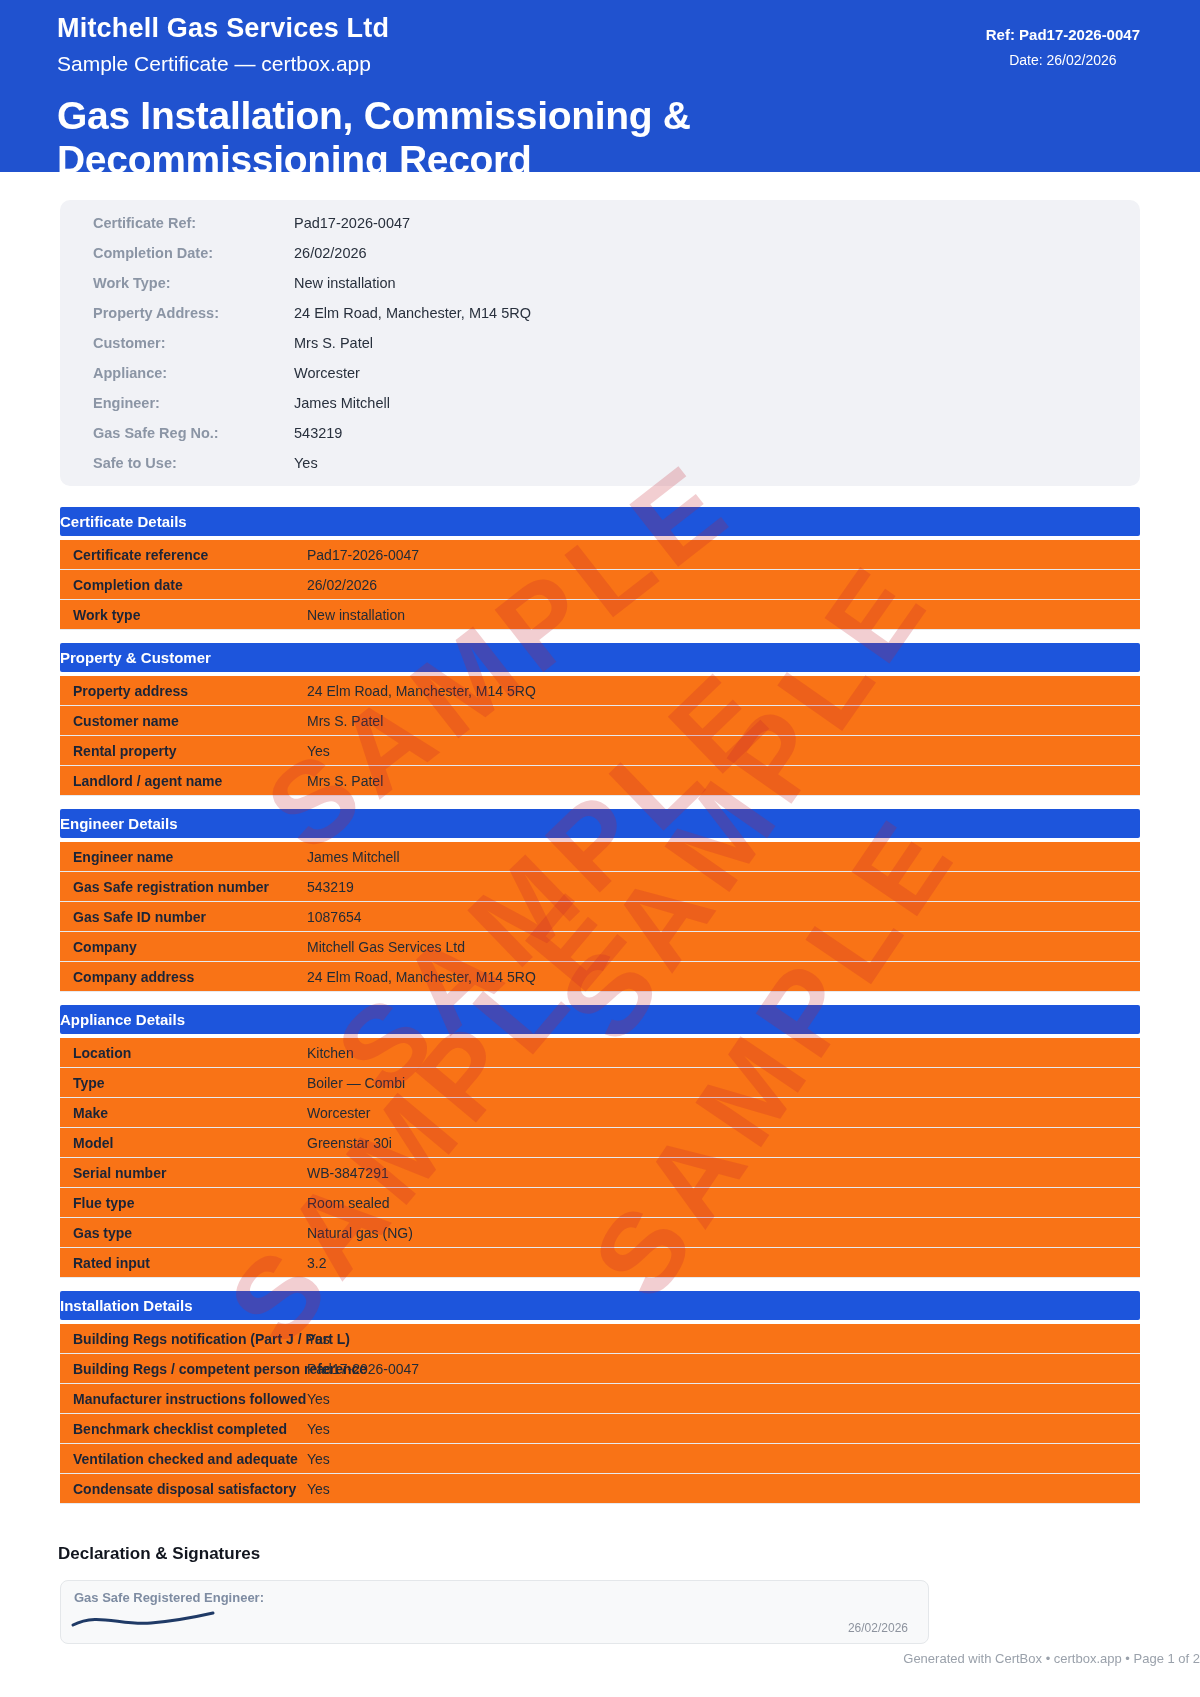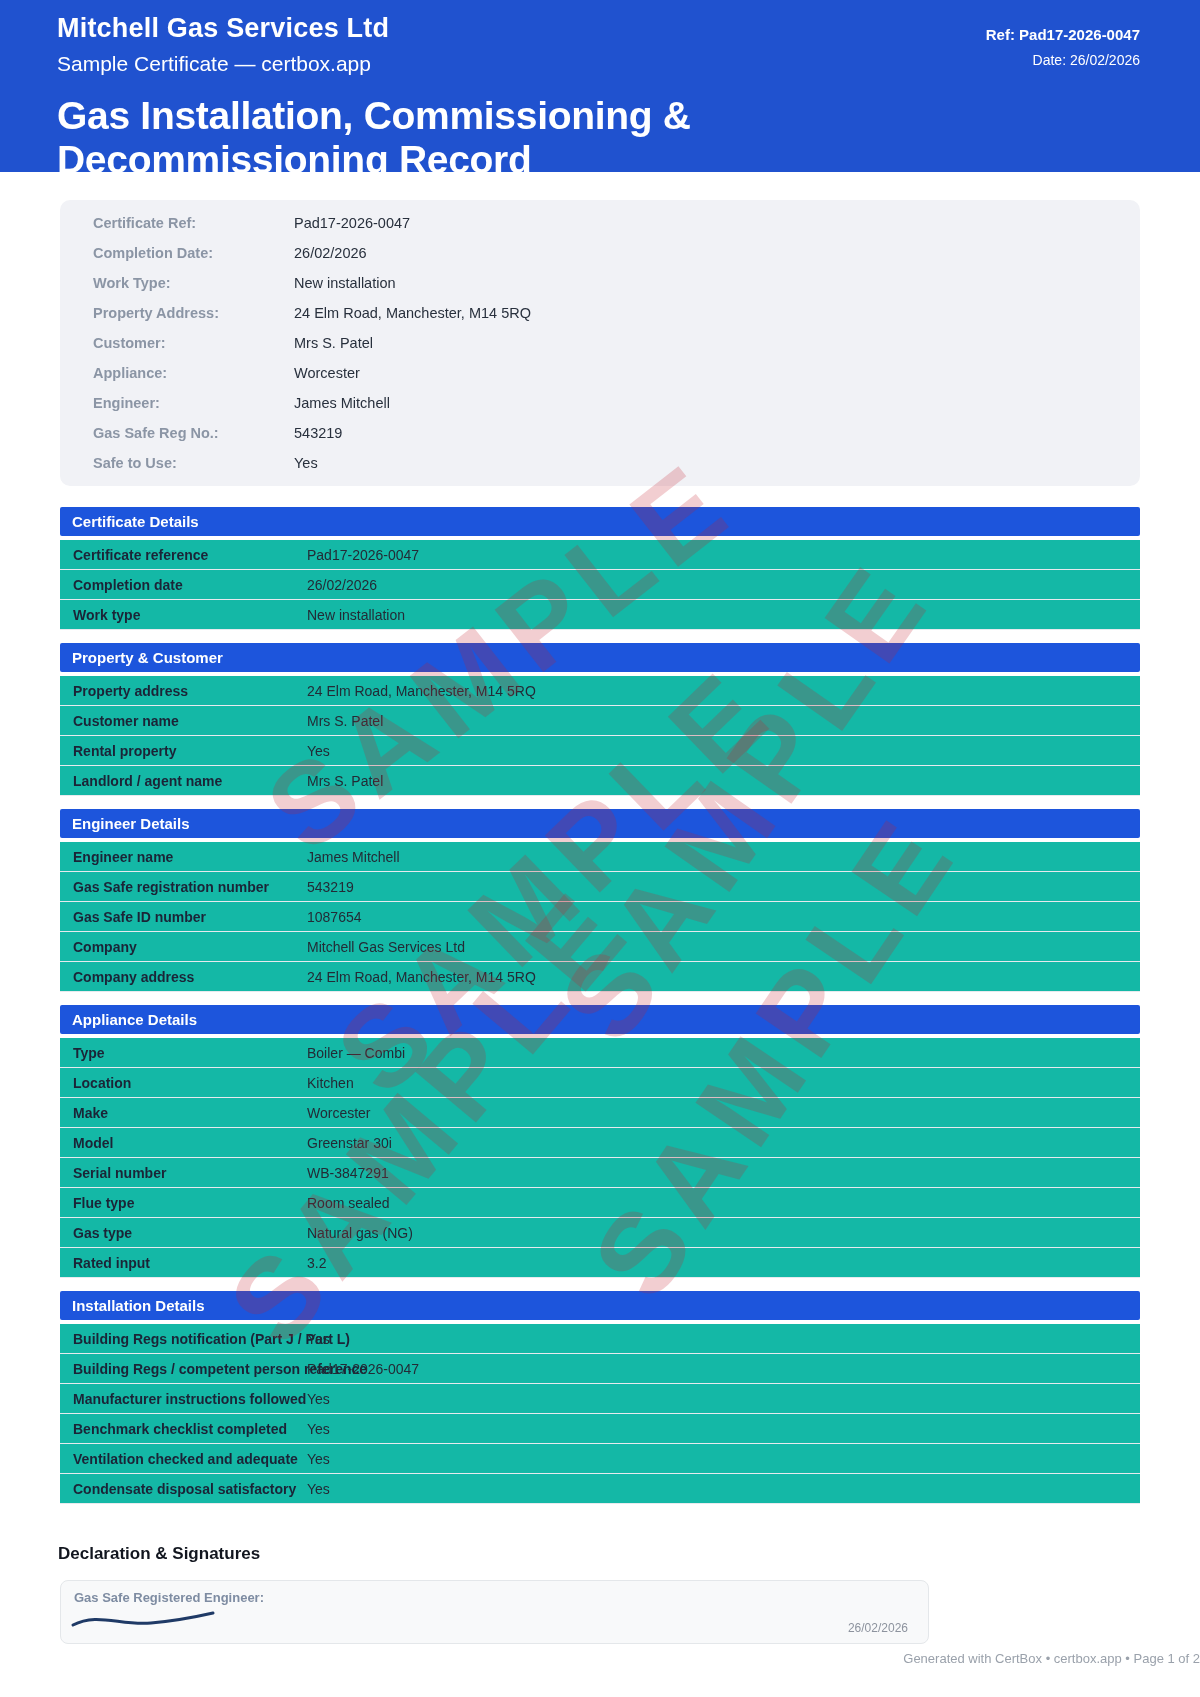--- a/index.html
+++ b/index.html
@@ -9,40 +9,40 @@
   html,body{margin:0;padding:0;background:#ffffff;}
   body{font-family:"Liberation Sans",sans-serif;-webkit-font-smoothing:antialiased;}
   .page{position:relative;width:1200px;height:1697px;background:#fff;overflow:hidden;}
 
   
   .hdr{position:absolute;left:0;top:0;width:1200px;height:172px;background:var(--header-blue);
        color:#fff;box-sizing:border-box;padding:13px 60px 0 57px;}
   .company{font-size:27px;font-weight:bold;letter-spacing:.2px;}
   .tagline{font-size:21px;margin-top:8px;}
   .doc-title{font-size:39px;font-weight:bold;line-height:44px;margin-top:18px;max-width:860px;letter-spacing:-.3px;}
-  .hdr-right{position:absolute;top:26px;right:60px;text-align:right;}
+  .hdr-right{position:absolute;top:26px;right:60px;text-align:center;}
   .hdr-ref{font-size:15px;font-weight:bold;}
   .hdr-date{font-size:14px;margin-top:9px;}
 
   
   .card{position:absolute;left:60px;top:200px;width:1080px;height:286px;background:#f1f2f6;
         border-radius:10px;box-sizing:border-box;padding:8px 12px;}
   .srow{position:relative;height:30px;}
   .srow .lbl{position:absolute;left:21px;top:50%;transform:translateY(-50%);
              font-size:14.5px;font-weight:bold;color:#8b95a5;white-space:nowrap;}
   .srow .val{position:absolute;left:222px;top:50%;transform:translateY(-50%);
              font-size:14.5px;color:#28303d;white-space:nowrap;}
 
   
   #sections{position:absolute;left:60px;top:507px;width:1080px;}
   .sect{margin-bottom:13px;}
   .bar{height:29px;background:var(--section-blue);border-radius:2px;color:#fff;
-       font-size:15px;font-weight:bold;line-height:29px;padding-left:12px;box-sizing:border-box;}
+       font-size:15px;font-weight:bold;line-height:29px;box-sizing:border-box;}
   .rows{padding-top:4px;}
-  .frow{position:relative;height:30px;border-bottom:1px solid #e7eaee;box-sizing:border-box;background:#14b8a6;}
+  .frow{position:relative;height:30px;border-bottom:1px solid #e7eaee;box-sizing:border-box;background:#f97316;}
   .frow .lbl{position:absolute;left:13px;top:50%;transform:translateY(-50%);
              font-size:14px;font-weight:bold;color:#1b2437;white-space:nowrap;}
   .frow .val{position:absolute;left:247px;top:50%;transform:translateY(-50%);
              font-size:14px;color:#232b36;white-space:nowrap;}
 
   
   .decl-h{position:absolute;left:58px;top:1544px;margin:0;font-size:17px;font-weight:bold;color:#12161f;}
   .sigbox{position:absolute;left:60px;top:1580px;width:869px;height:64px;background:#f8f9fa;
           border:1px solid #e4e7ea;border-radius:8px;box-sizing:border-box;}
   .sig-label{position:absolute;left:13px;top:9px;font-size:13px;font-weight:bold;color:#7e8ca2;}
@@ -170,26 +170,26 @@
           <div class="frow">
             <span class="lbl">Company address</span>
             <span class="val">24 Elm Road, Manchester, M14 5RQ</span>
           </div>
         </div>
       </section>
       <section class="sect">
         <div class="bar">Appliance Details</div>
         <div class="rows">
           <div class="frow">
+            <span class="lbl">Location</span>
+            <span class="val">Kitchen</span>
+          </div>
+          <div class="frow">
             <span class="lbl">Type</span>
             <span class="val">Boiler — Combi</span>
-          </div>
-          <div class="frow">
-            <span class="lbl">Location</span>
-            <span class="val">Kitchen</span>
           </div>
           <div class="frow">
             <span class="lbl">Make</span>
             <span class="val">Worcester</span>
           </div>
           <div class="frow">
             <span class="lbl">Model</span>
             <span class="val">Greenstar 30i</span>
           </div>
           <div class="frow">

